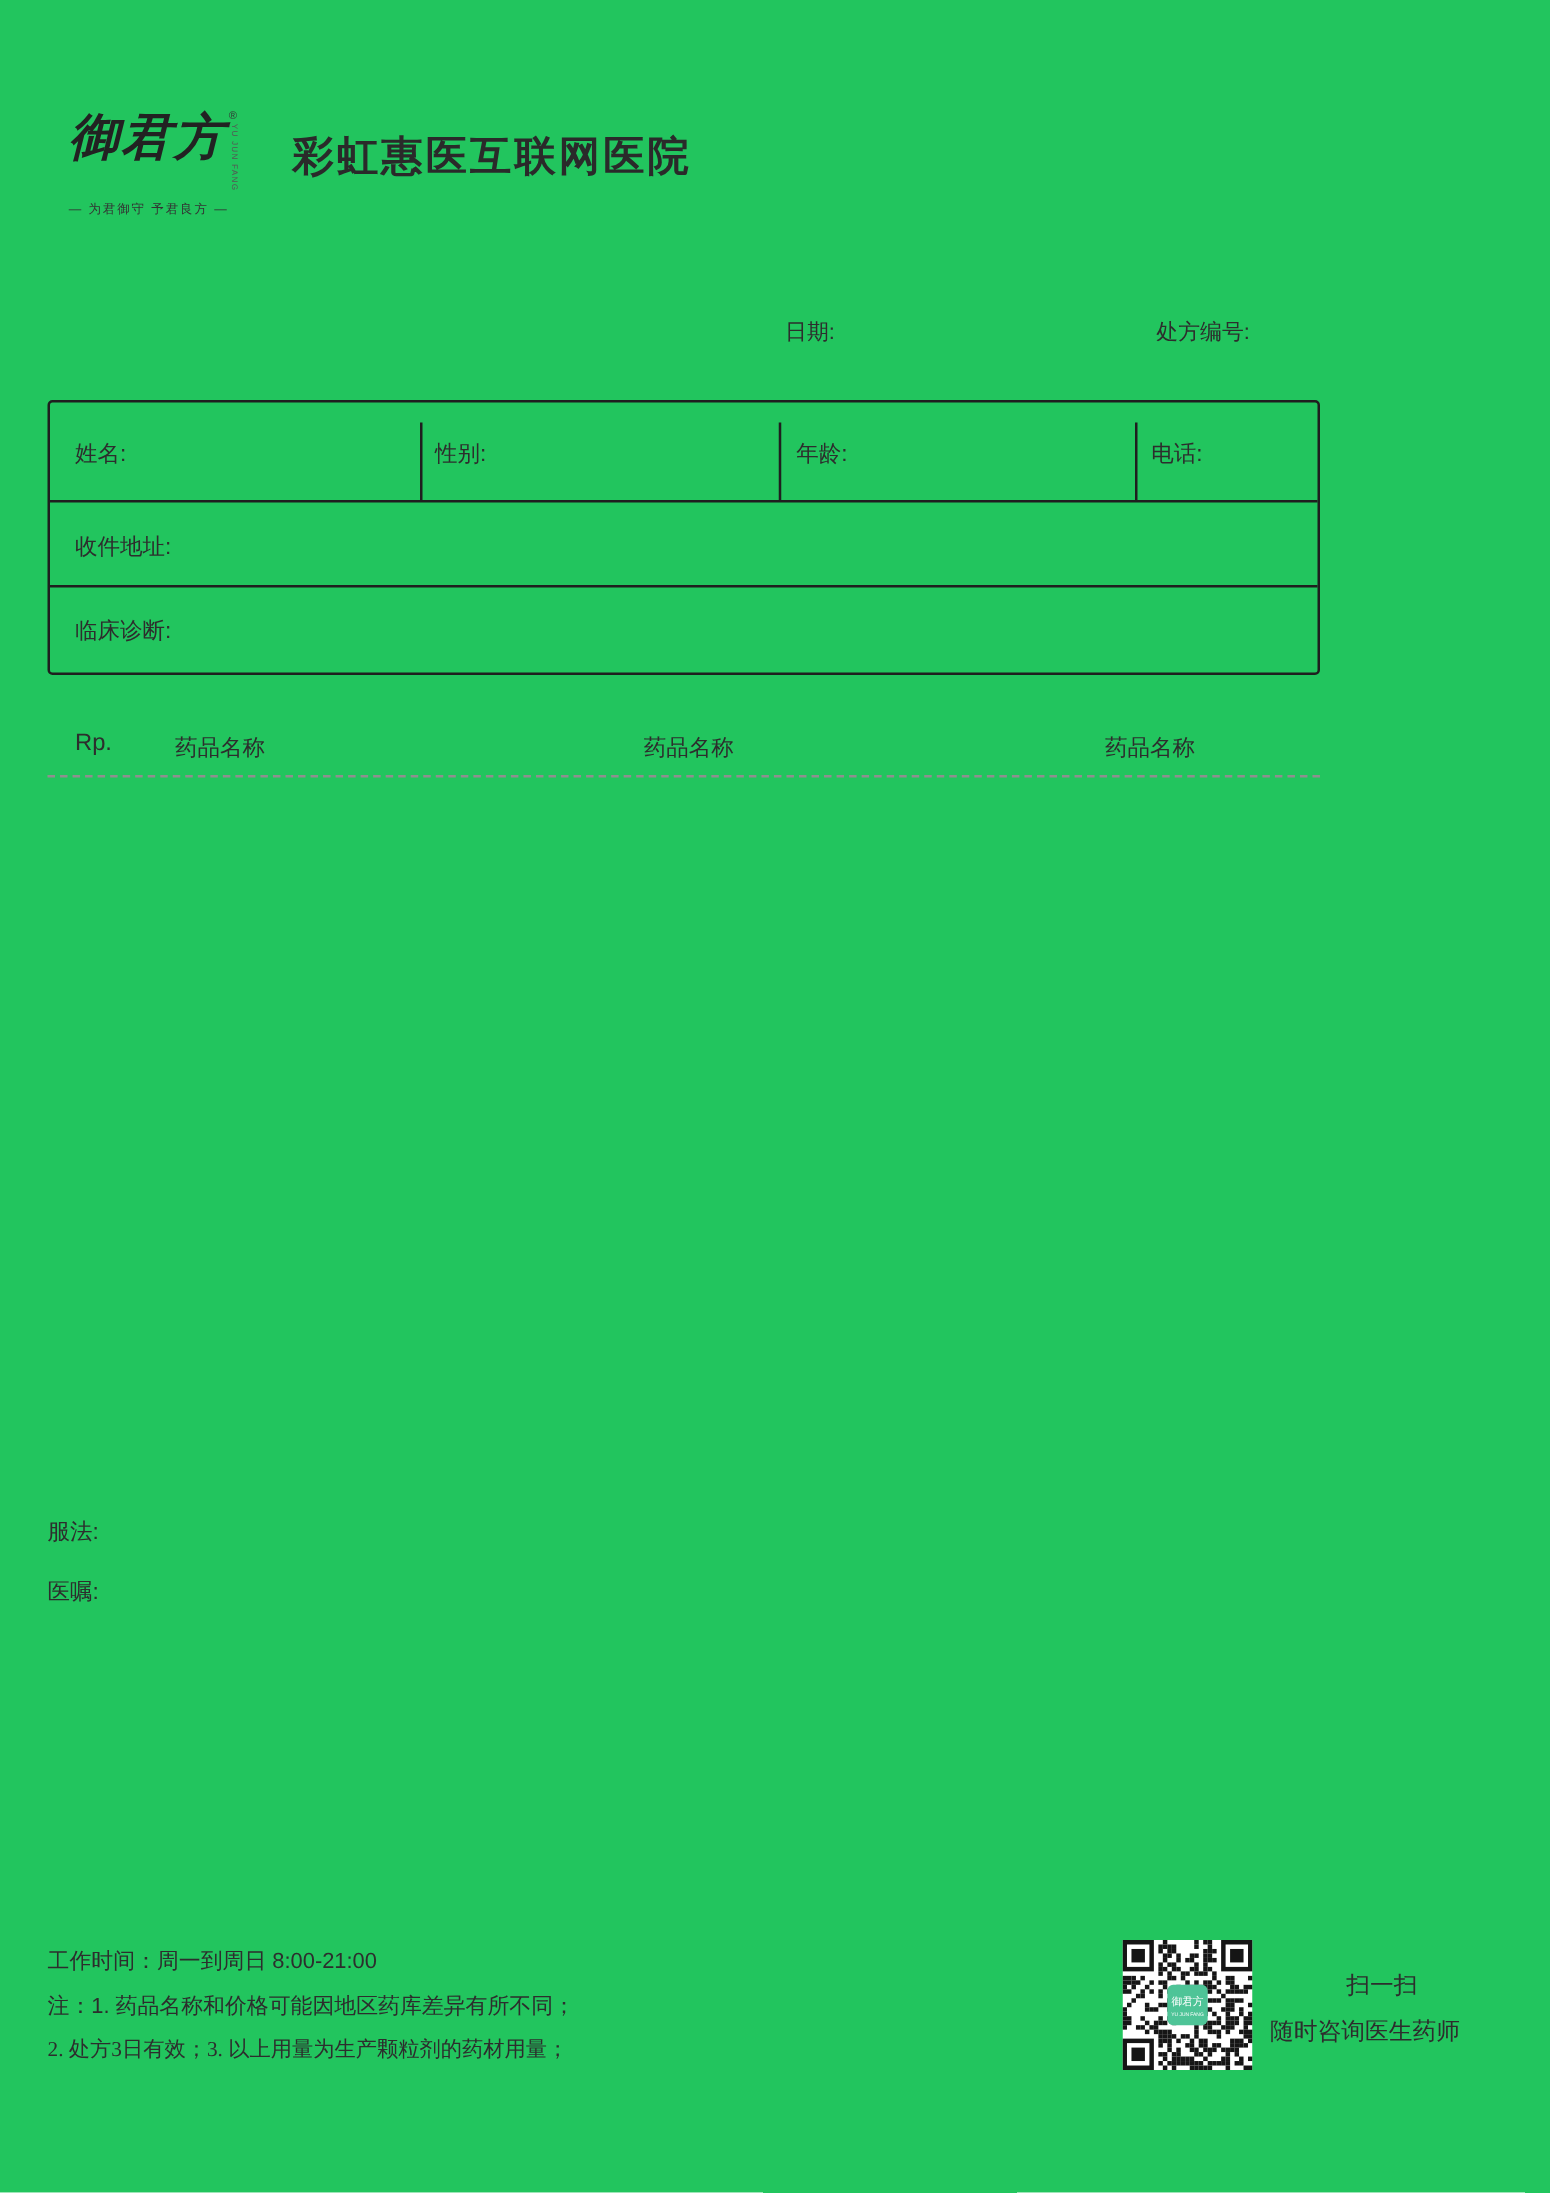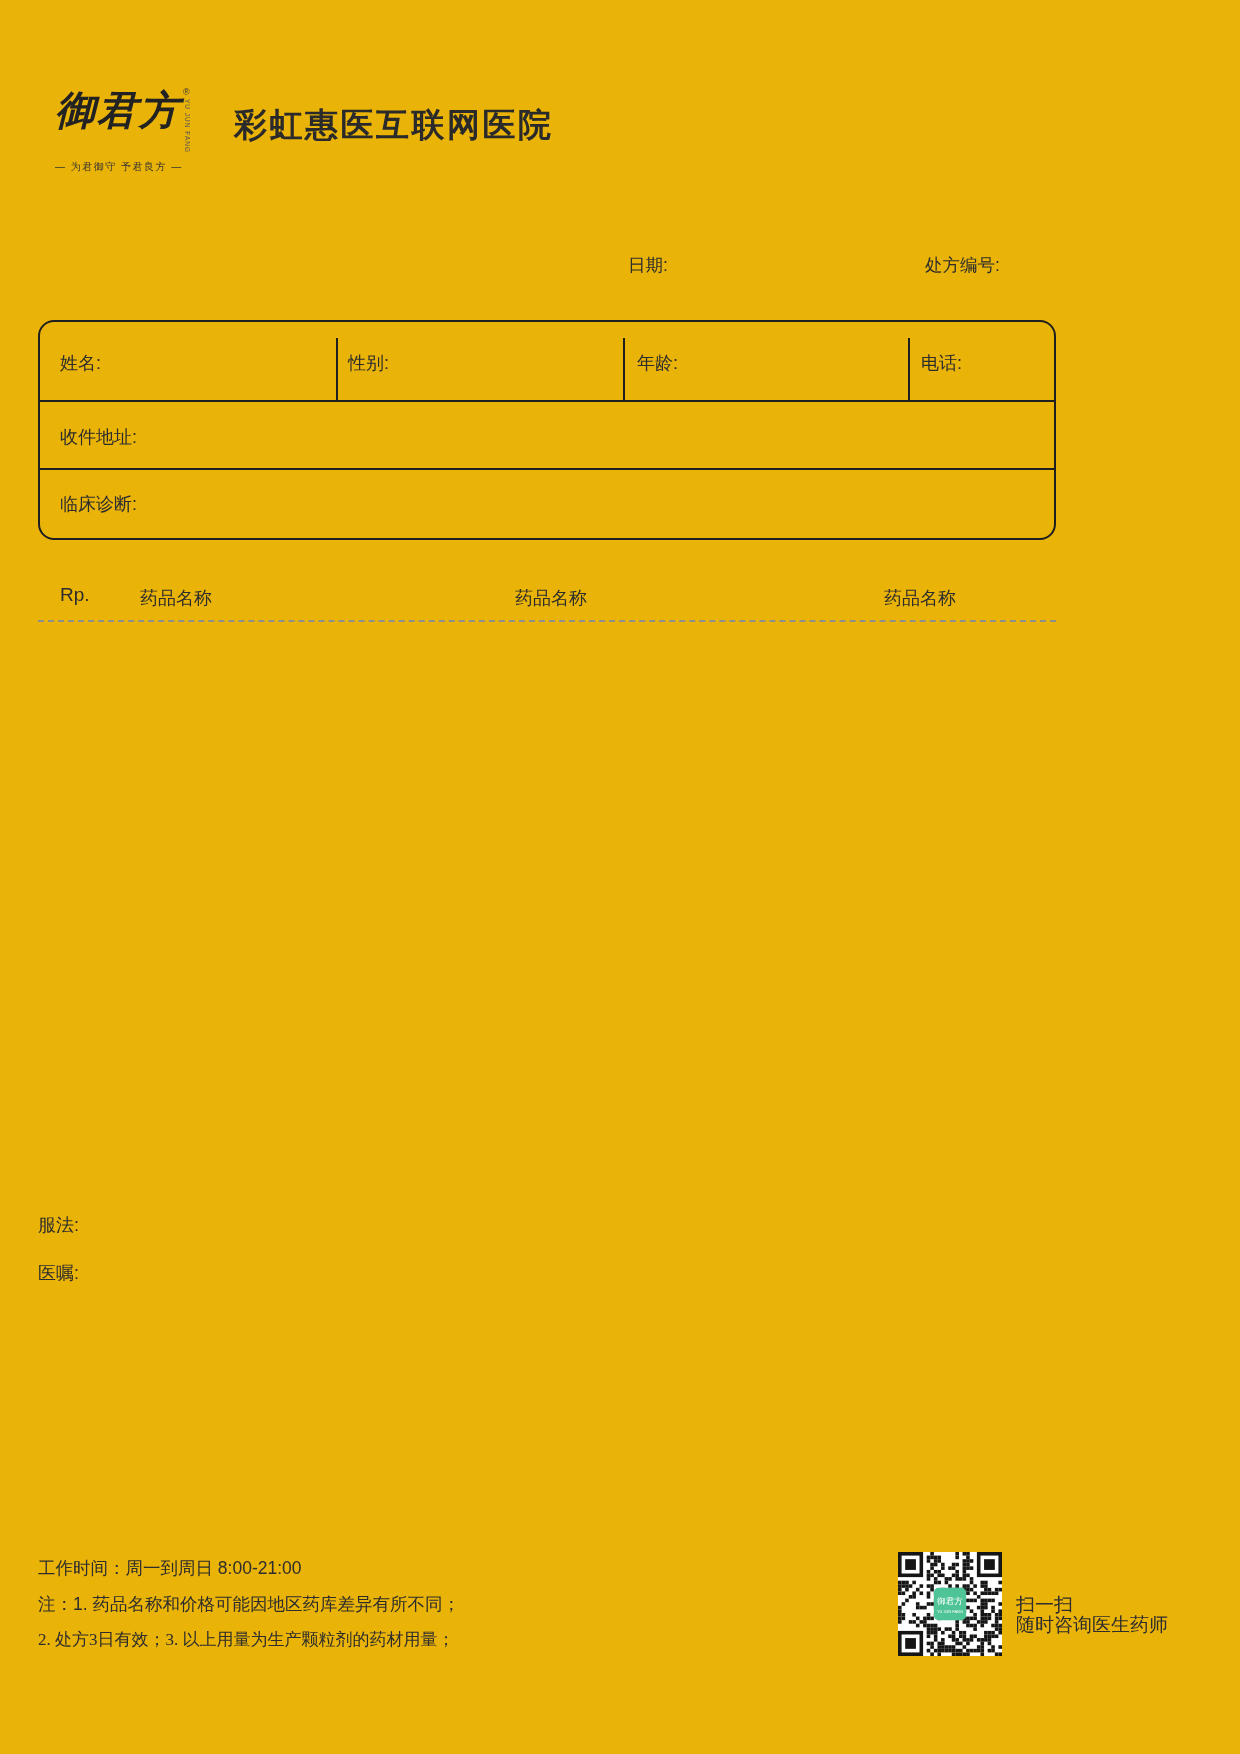--- a/index.html
+++ b/index.html
@@ -1,19 +1,19 @@
 <!DOCTYPE html>
 <html><head>
 <meta charset="utf-8">
 <style>
   html,body{margin:0;padding:0;background:#ffffff;}
   .page{
     position:relative;
     width:1240px;height:1754px;
-    background:#eab308;
+    background:#22c55e;
     font-family:"Liberation Sans", sans-serif;
     color:#2d2d2d;
     overflow:hidden;
   }
   
   .logo-block{position:absolute;left:55px;top:88px;width:150px;}
   .logo-main{position:relative;display:inline-flex;align-items:flex-start;}
   .logo-text{
     font-family:"DejaVu Serif", serif;
     font-weight:bold;font-style:italic;
@@ -35,21 +35,21 @@
     font-size:33px;font-weight:800;letter-spacing:2.5px;
     color:#2a2a2a;white-space:nowrap;
   }
   
   .reminder{position:absolute;left:38px;top:253px;font-size:17.5px;color:#2d2d2d;white-space:nowrap;}
   .date-label{position:absolute;left:628px;top:253px;font-size:17.5px;}
   .rx-label{position:absolute;left:925px;top:253px;font-size:17.5px;text-align:center;}
   
   .patient-box{
     position:absolute;left:38px;top:320px;width:1018px;height:220px;
-    border:2.5px solid #1f1f1f;border-radius:16px;box-sizing:border-box;
+    border:2.5px solid #1f1f1f;border-radius:4px;box-sizing:border-box;
   }
   .patient-box .lbl{position:absolute;font-size:18px;color:#2d2d2d;white-space:nowrap;}
   .p-name{left:20px;top:29px;}
   .p-gender{left:308px;top:29px;}
   .p-age{left:597px;top:29px;}
   .p-phone{left:881px;top:29px;}
   .vdiv{position:absolute;width:2px;background:#1f1f1f;top:16px;height:62px;}
   .vd1{left:296px;} .vd2{left:583px;} .vd3{left:868px;}
   .hline{position:absolute;left:0;right:0;height:2px;background:#1f1f1f;}
   .hl1{top:78px;} .hl2{top:146px;}
@@ -77,21 +77,21 @@
   .s-review{left:248px;top:30px;}
   .s-doses{left:520px;top:30px;}
   .s-fee{left:248px;top:106px;}
   .s-total{left:520px;top:106px;}
   
   .f-hours{position:absolute;left:38px;top:1556px;font-size:17.5px;white-space:nowrap;}
   .f-note1{position:absolute;left:38px;top:1592px;font-size:17.5px;white-space:nowrap;}
   .f-note2{position:absolute;left:38px;top:1628px;font-size:17px;white-space:nowrap;font-family:Liberation Serif, serif;}
   .qr{position:absolute;left:898px;top:1552px;width:104px;height:104px;}
   .qr svg{width:104px;height:104px;display:block;}
-  .qr-scan{position:absolute;left:1016px;top:1575px;font-size:19px;color:#2d2d2d;margin-top:17px;}
+  .qr-scan{position:absolute;left:1077px;top:1575px;font-size:19px;color:#2d2d2d;}
   .qr-caption{position:absolute;left:1016px;top:1612px;font-size:19px;color:#2d2d2d;white-space:nowrap;}
 </style>
 </head>
 <body>
 
 <div class="page">
 
   <div class="logo-block">
     <div class="logo-main">
       <span class="logo-text">御君方</span>

